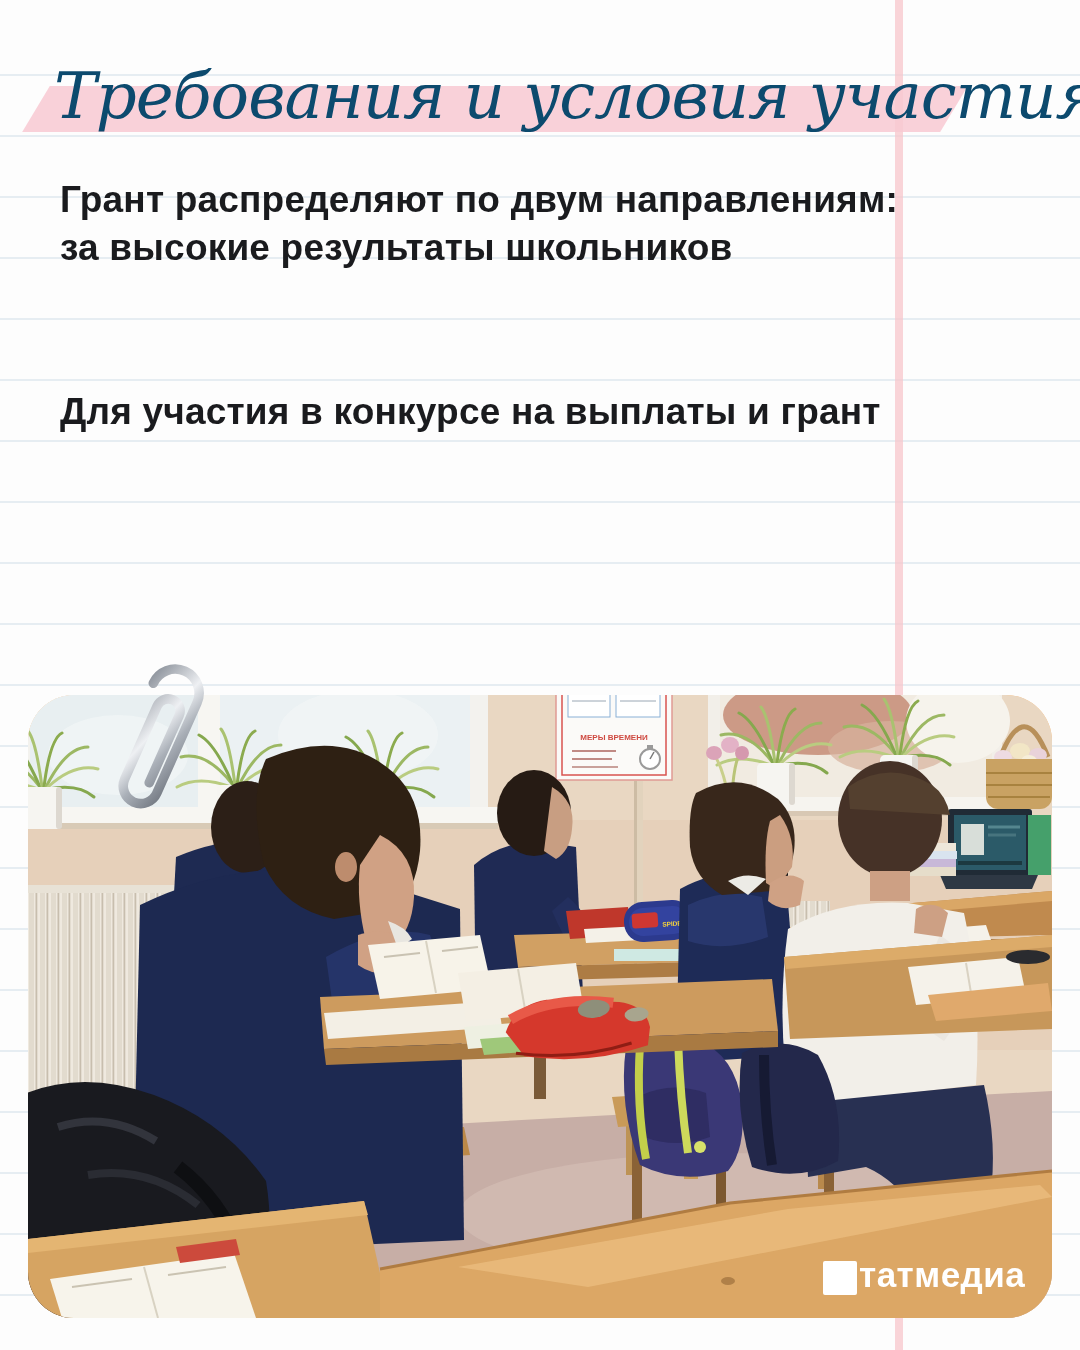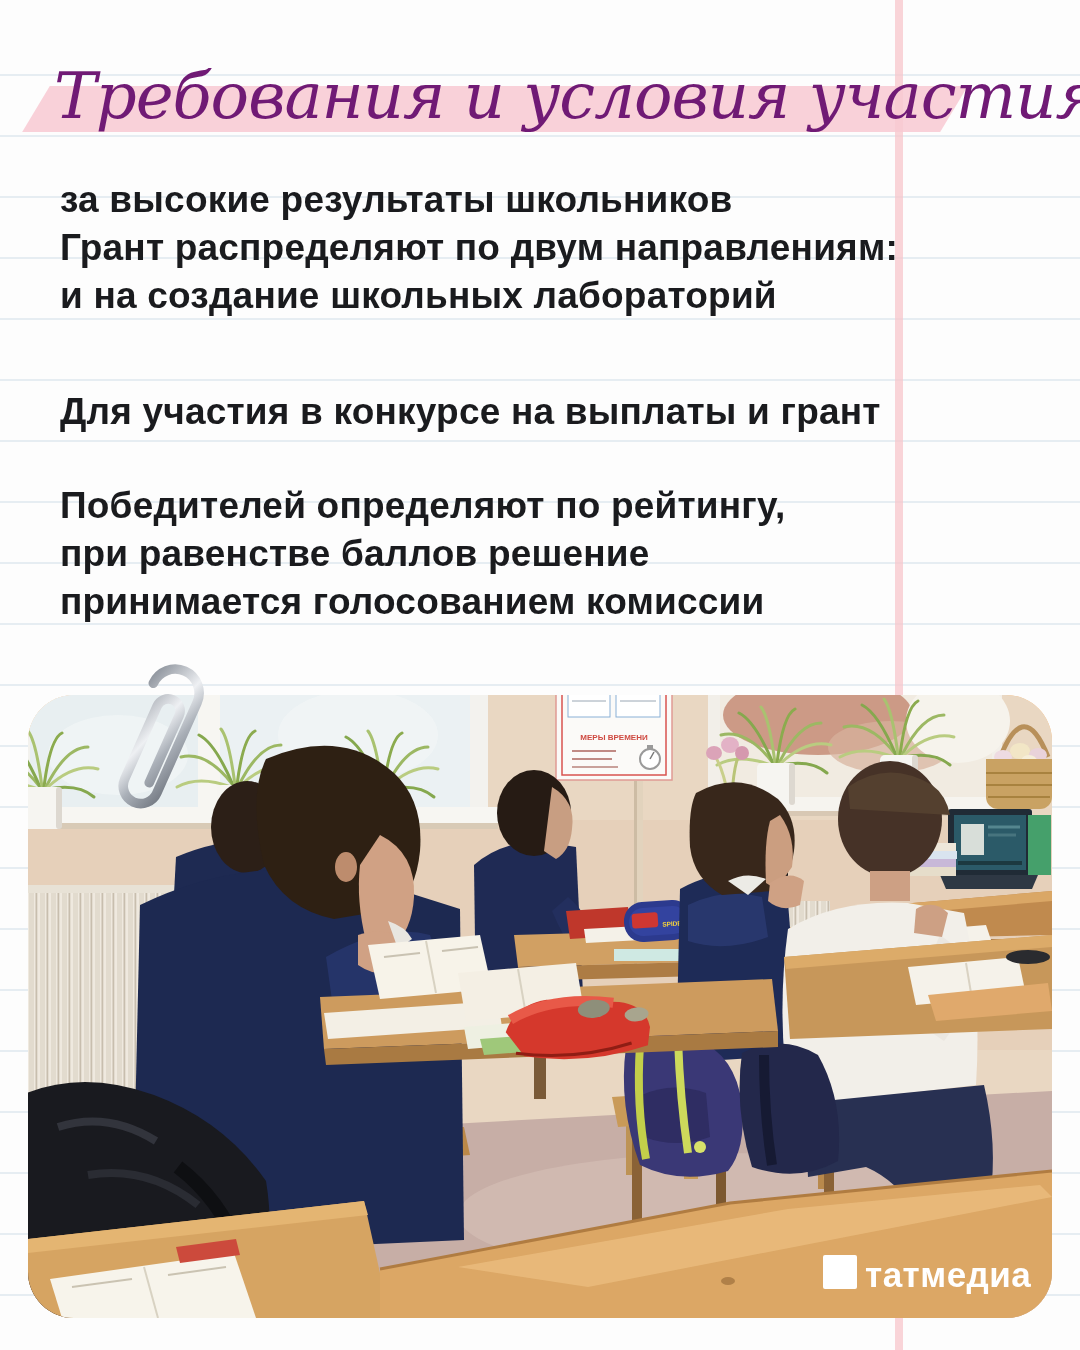--- a/index.html
+++ b/index.html
@@ -6,58 +6,52 @@
   body{width:1080px;height:1350px;overflow:hidden;font-family:"Liberation Sans","DejaVu Sans",sans-serif;}
   .canvas{position:relative;width:1080px;height:1350px;background:#fdfdfd;overflow:hidden;}
   .ruled-shift{position:absolute;inset:0;
     background:repeating-linear-gradient(to bottom, transparent 0px, transparent 59px, #e6edf2 59px, #e6edf2 61px);
     transform:translateY(15px);}
   .margin-line{position:absolute;top:0;left:895px;width:8px;height:1350px;background:#f7c6cb;opacity:.75;}
   
   .title-highlight{position:absolute;left:36px;top:86px;width:918px;height:46px;background:#f8c9d2;opacity:.85;transform:skewX(-31deg);}
   .title{position:absolute;left:54px;top:26px;width:980px;height:140px;line-height:140px;
     font-family:"DejaVu Serif","Liberation Serif",serif;font-style:italic;font-weight:normal;
-    font-size:64px;color:#701a75;white-space:nowrap;letter-spacing:-1px;}
+    font-size:64px;color:#0c4a6e;white-space:nowrap;letter-spacing:-1px;}
   
   .para{position:absolute;left:60px;width:900px;margin:0;font-size:37px;line-height:48px;font-weight:600;color:#1a1b1e;letter-spacing:.2px;}
   .para span{display:block;}
   .p1{top:176px;} .p2{top:352px;margin-top:36px;} .p3{top:482px;}
   
   .photo{position:absolute;left:28px;top:695px;width:1024px;height:623px;border-radius:46px;overflow:hidden;background:#fdba74;}
   .photo svg{display:block;width:1024px;height:623px;}
   
-  .logo{position:absolute;left:823px;top:1255px;display:flex;align-items:flex-start;gap:8px;z-index:6;}
+  .logo{position:absolute;left:823px;top:1255px;display:flex;align-items:flex-end;gap:2px;z-index:6;}
   .logo-square{width:34px;height:34px;background:#ffffff;border-radius:2px;}
   .logo-text{color:#ffffff;font-size:35px;font-weight:600;letter-spacing:.5px;}
   
   .clip{position:absolute;left:96px;top:634px;z-index:7;}
   svg text{font-family:"Liberation Sans","DejaVu Sans",sans-serif;}
 </style>
 </head>
 <body>
 
 <div class="canvas">
   <div class="ruled-shift"></div>
   <div class="margin-line"></div>
 
   <div class="title-highlight"></div>
   <div class="title">Требования и условия участия</div>
 
   <p class="para p1">
+    <span>Грант распределяют по двум направлениям:</span>
     <span>за высокие результаты школьников</span>
-    <span>Грант распределяют по двум направлениям:</span>
-    <span>и на создание школьных лабораторий</span>
   </p>
   <p class="para p2">
     <span>Для участия в конкурсе на выплаты и грант</span>
-  </p>
-  <p class="para p3">
-    <span>Победителей определяют по рейтингу,</span>
-    <span>при равенстве баллов решение</span>
-    <span>принимается голосованием комиссии</span>
   </p>
 
   <div class="photo">
     <svg viewBox="0 0 1024 623">
       <defs>
         <pattern id="fins" width="11" height="10" patternUnits="userSpaceOnUse">
           <rect width="11" height="10" fill="#efe9df"></rect>
           <rect x="1" width="5" height="10" fill="#e2dbce"></rect>
           <rect x="7.5" width="1.8" height="10" fill="#c8beae"></rect>
         </pattern>

